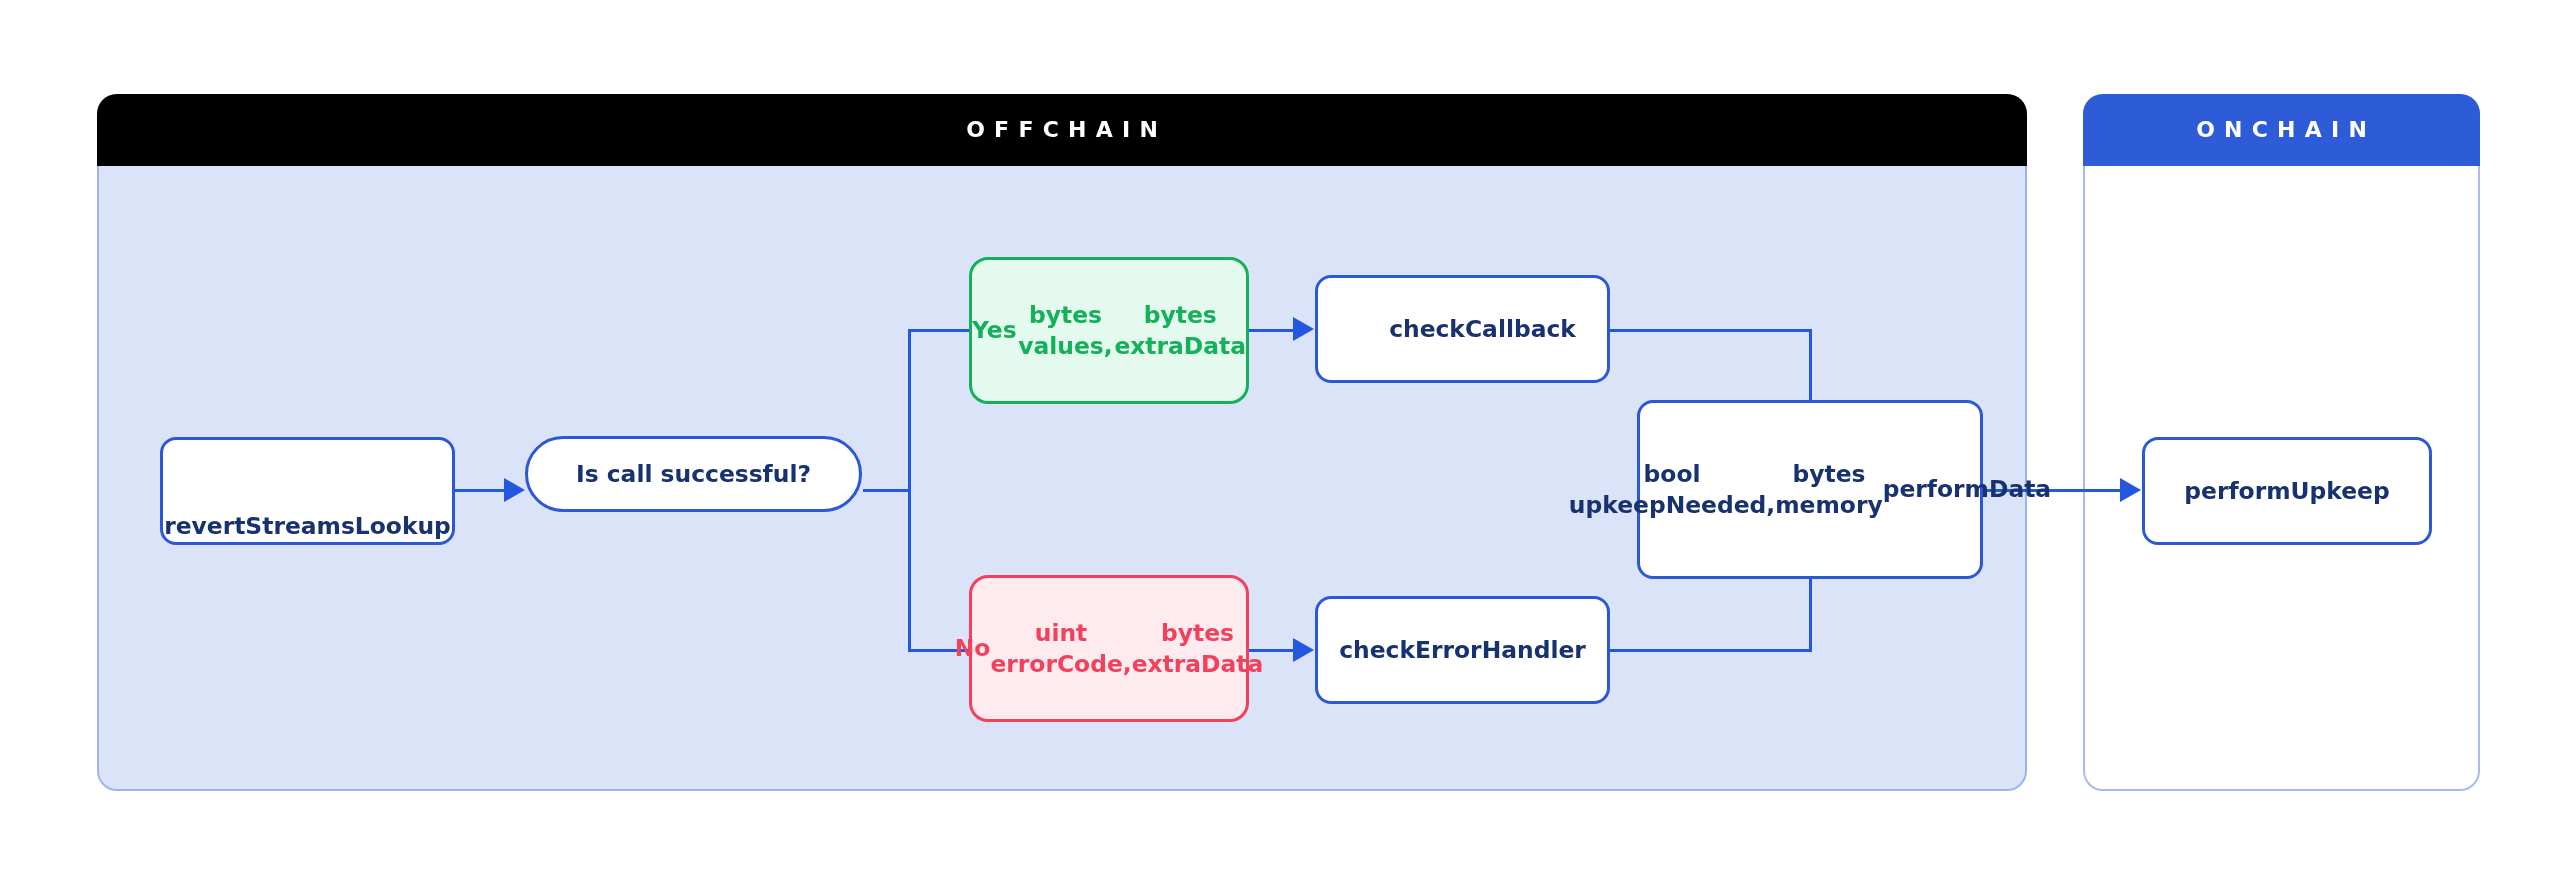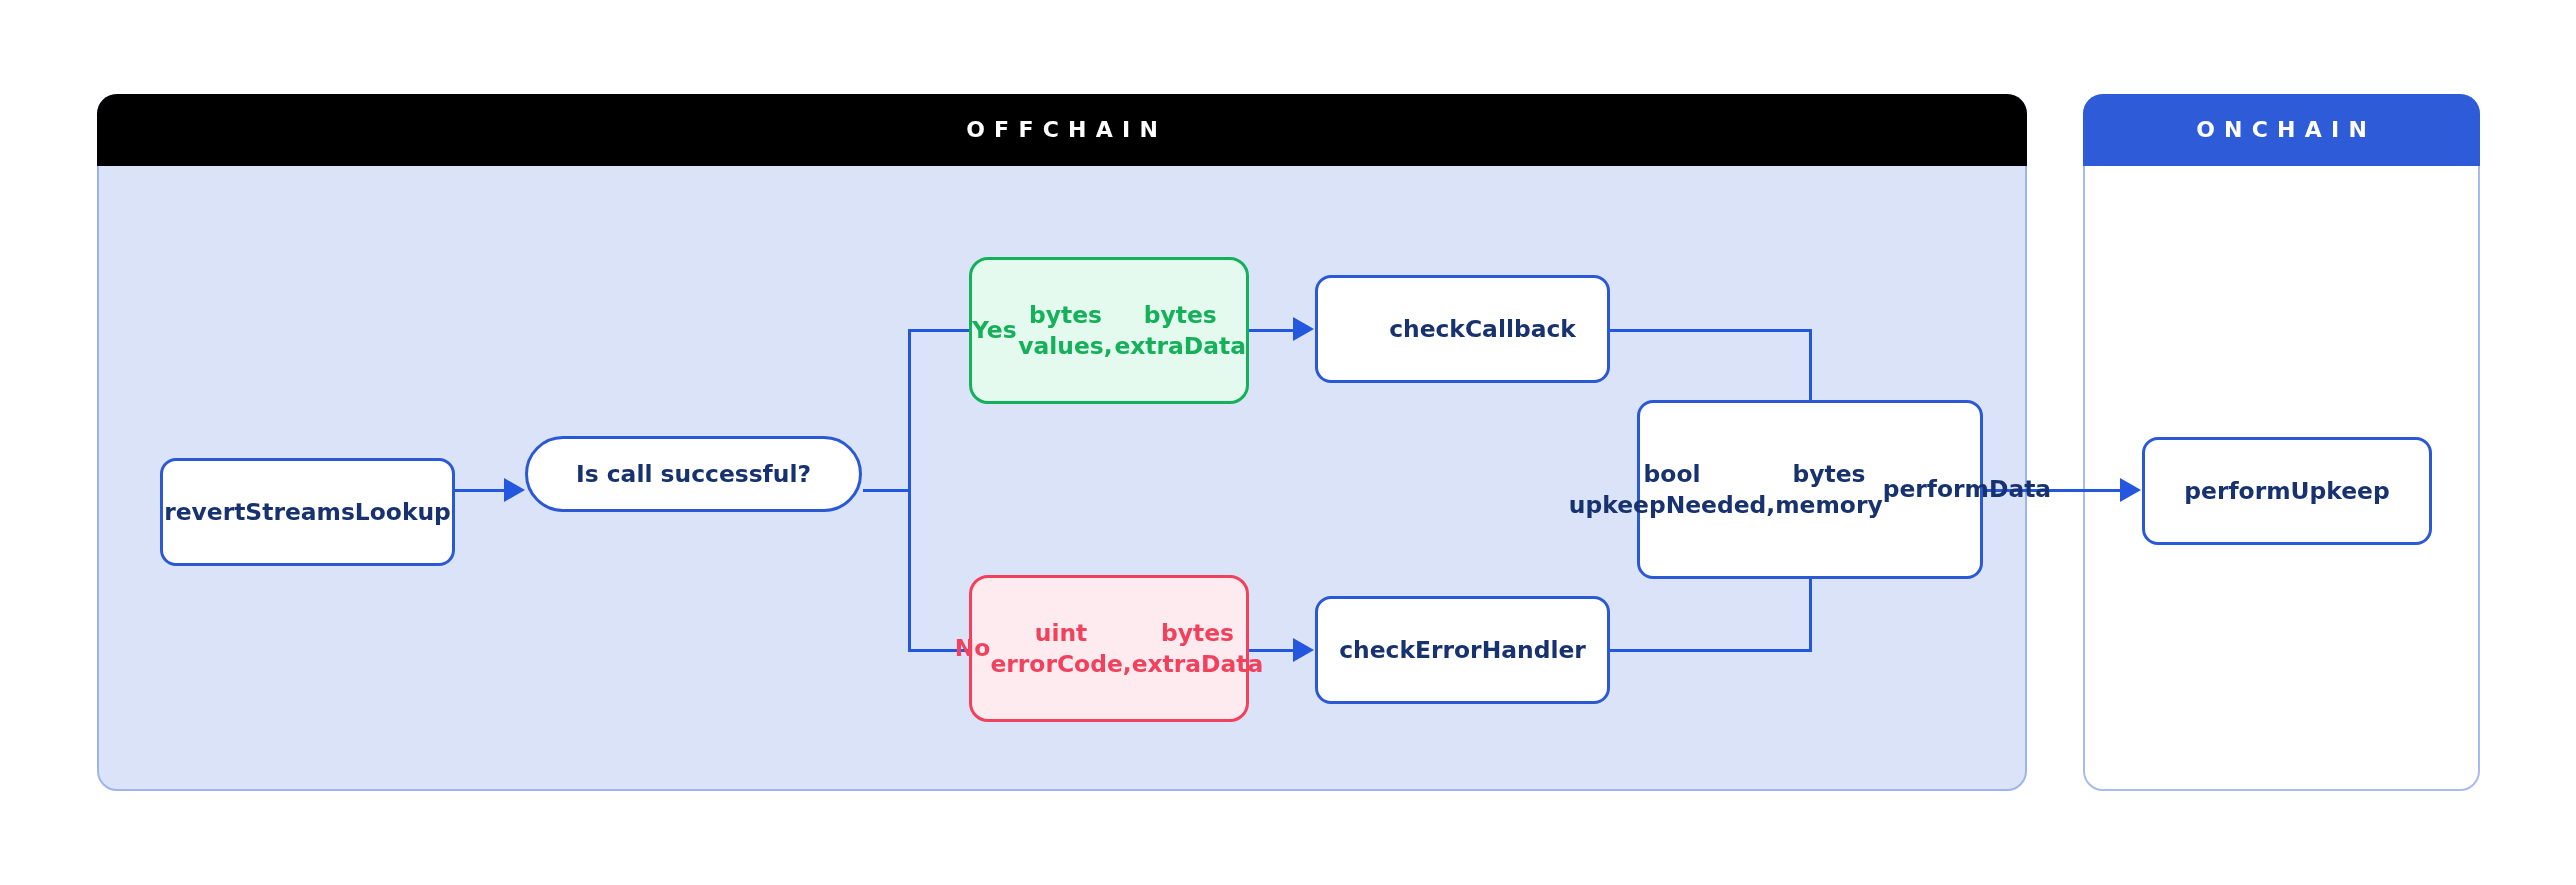--- a/index.html
+++ b/index.html
@@ -24,21 +24,21 @@
   }
   .header-offchain{background:#000000;}
   .header-onchain{background:#2e5bd7;}
   
   .node{
     position:absolute;box-sizing:border-box;z-index:2;
     display:flex;flex-direction:row;align-items:center;justify-content:center;
     text-align:center;font-weight:bold;font-size:23.4px;line-height:1.32;
     background:#ffffff;border:3.2px solid #2b58d5;border-radius:16px;color:#17326f;
   }
-  .node-revert{left:160px;top:458px;width:295px;height:108px;}
+  .node-revert{left:160px;top:437px;width:295px;height:108px;align-items:flex-end;}
   .node-question{left:525px;top:436px;width:337px;height:76px;border-radius:54px;}
   .node-yes{
     left:969px;top:257px;width:280px;height:147px;
     background:#e4faee;border-color:#14b05a;color:#14b05a;border-radius:19px;
   }
   .node-callback{left:1315px;top:275px;width:295px;height:108px;padding-left:40px;}
   .node-no{
     left:969px;top:575px;width:280px;height:147px;
     background:#fdebef;border-color:#f2415c;color:#f2415c;border-radius:19px;
   }

